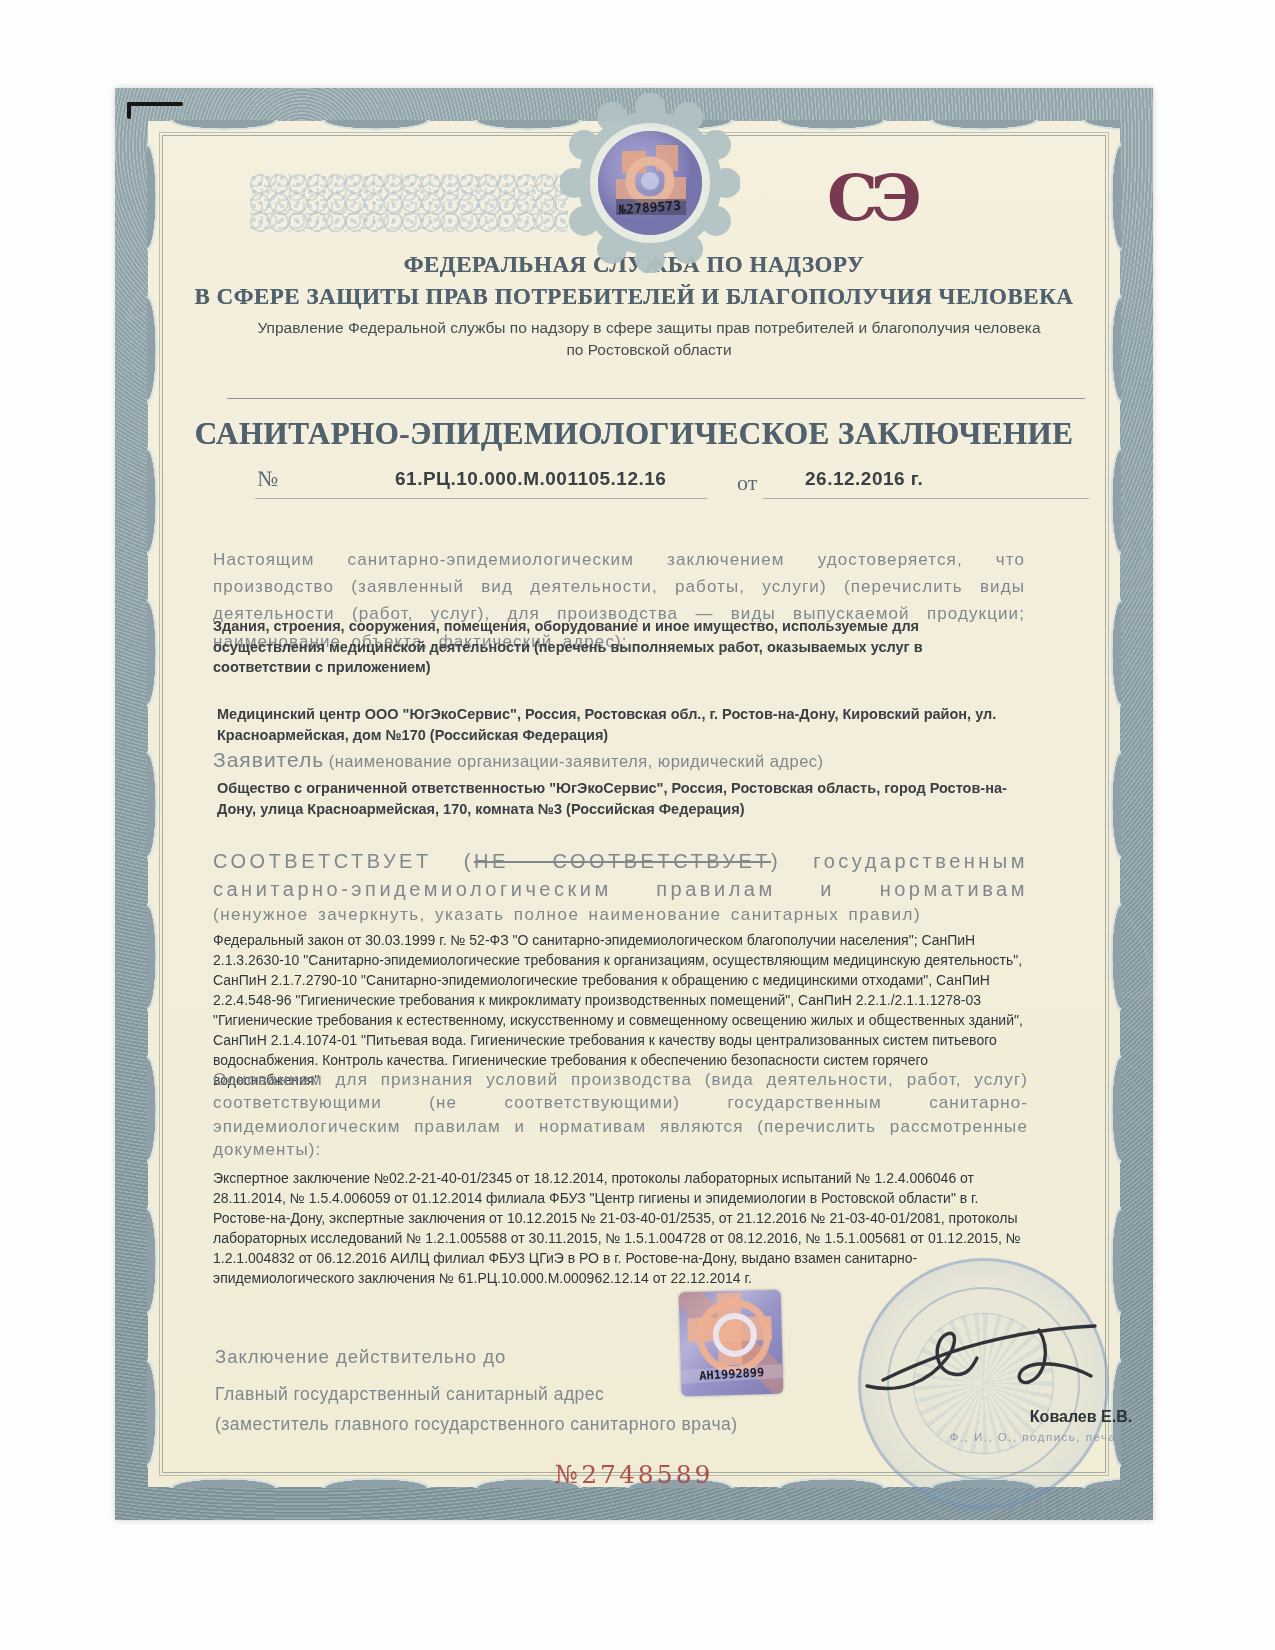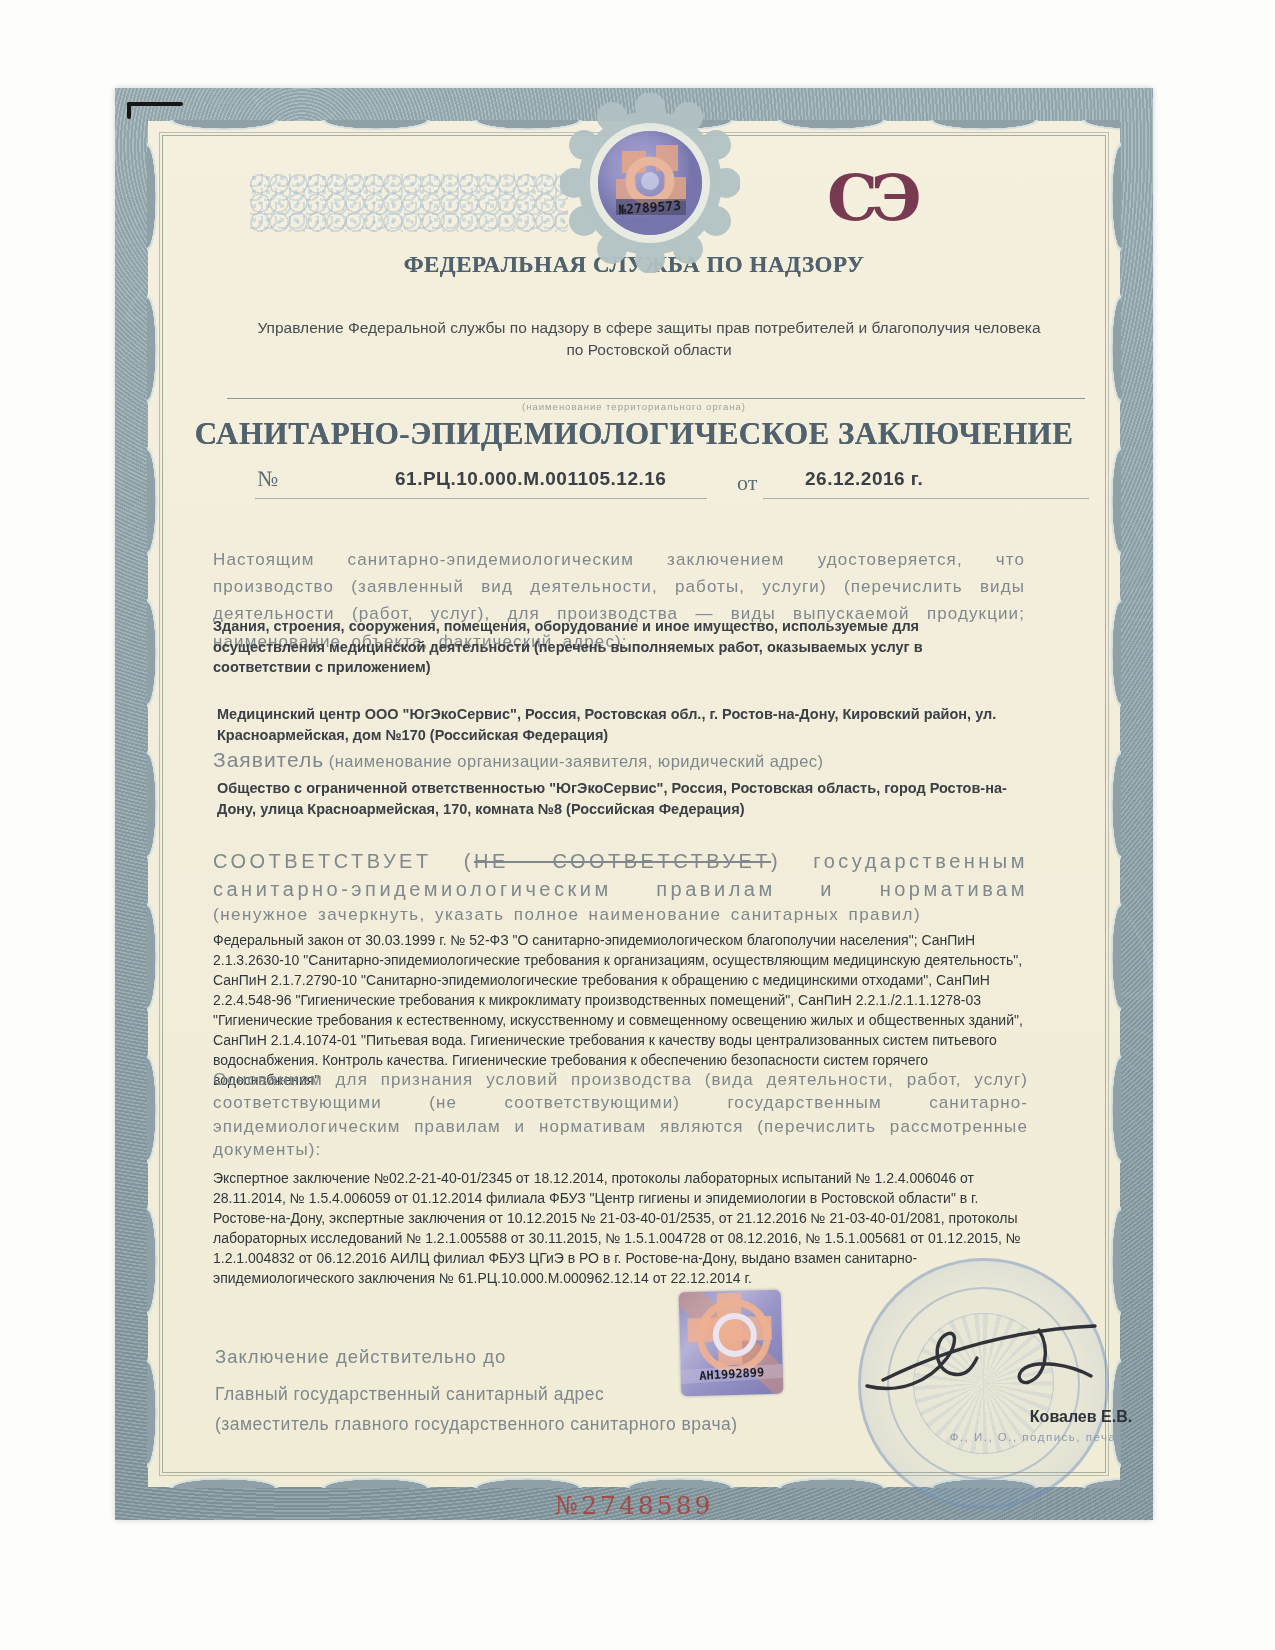--- a/index.html
+++ b/index.html
@@ -147,45 +147,45 @@
             <stop offset="60%" stop-color="#8d8bc1" stop-opacity="0.9"></stop>
             <stop offset="100%" stop-color="#6f6da9" stop-opacity="0.95"></stop>
           </radialGradient>
         </defs>
       </svg>
     </div>
 
     <div class="abs se-logo" style="left:712px;top:72px;">СЭ</div>
 
     <div class="abs hdr" style="top:164px;font-size:23px;">ФЕДЕРАЛЬНАЯ СЛУЖБА ПО НАДЗОРУ</div>
+    <div class="abs hdr" style="top:196px;font-size:23px;">В СФЕРЕ ЗАЩИТЫ ПРАВ ПОТРЕБИТЕЛЕЙ И БЛАГОПОЛУЧИЯ  ЧЕЛОВЕКА</div>
     <div class="abs dept" style="top:229px;">Управление Федеральной службы по надзору в сфере защиты прав потребителей и благополучия человека по Ростовской области</div>
 
     <div class="abs rule" style="left:112px;top:310px;width:858px;"></div>
-    <div class="abs tinynote" style="top:313px;">(наименование территориального органа)</div>
 
     <div class="abs hdr" style="top:328px;font-size:31px;letter-spacing:.5px;">САНИТАРНО-ЭПИДЕМИОЛОГИЧЕСКОЕ ЗАКЛЮЧЕНИЕ</div>
 
     <div class="abs num-lab" style="left:142px;top:378px;">№</div>
     <div class="abs num-val" style="left:280px;top:380px;">61.РЦ.10.000.М.001105.12.16</div>
     <div class="abs num-lab" style="left:622px;top:382px;">от</div>
     <div class="abs num-val" style="left:690px;top:380px;">26.12.2016 г.</div>
     <div class="abs underline-slot" style="left:140px;top:410px;width:452px;"></div>
     <div class="abs underline-slot" style="left:648px;top:410px;width:326px;"></div>
 
     <div class="abs tmpl gray-t" style="left:98px;top:458px;width:812px;">Настоящим санитарно-эпидемиологическим заключением удостоверяется, что производство (заявленный вид деятельности, работы, услуги) (перечислить виды деятельности (работ, услуг), для производства — виды выпускаемой продукции; наименование объекта, фактический адрес);</div>
 
     <div class="abs filled" style="left:98px;top:528px;width:810px;">Здания, строения, сооружения, помещения, оборудование и иное имущество, используемые для осуществления медицинской деятельности (перечень выполняемых работ, оказываемых услуг в соответствии с приложением)</div>
 
     <div class="abs filled" style="left:102px;top:616px;width:790px;">Медицинский центр ООО "ЮгЭкоСервис", Россия, Ростовская обл., г. Ростов-на-Дону, Кировский район, ул. Красноармейская, дом №170 (Российская Федерация)</div>
 
     <div class="abs" style="left:98px;top:660px;width:812px;">
       <span class="gray-t" style="font-size:21px;letter-spacing:1px;">Заявитель</span>
       <span class="gray-t" style="font-size:16.5px;letter-spacing:.5px;">(наименование организации-заявителя, юридический адрес)</span>
     </div>
-    <div class="abs filled" style="left:102px;top:690px;width:800px;">Общество с ограниченной ответственностью "ЮгЭкоСервис", Россия, Ростовская область, город Ростов-на-Дону, улица Красноармейская, 170, комната №8 (Российская Федерация)</div>
+    <div class="abs filled" style="left:102px;top:690px;width:800px;">Общество с ограниченной ответственностью "ЮгЭкоСервис", Россия, Ростовская область, город Ростов-на-Дону, улица Красноармейская, 170, комната №3 (Российская Федерация)</div>
 
     <div class="abs gray-t" style="left:98px;top:760px;width:815px;line-height:1.38;text-align:justify;">
       <span class="conform-main">СООТВЕТСТВУЕТ</span>
       <span class="conform-main">(</span><span class="conform-main strike">НЕ СООТВЕТСТВУЕТ</span><span class="conform-main">)</span>
       <span class="conform-main">государственным санитарно-эпидемиологическим правилам и нормативам</span>
       <span class="conform-note">(ненужное зачеркнуть, указать полное наименование санитарных правил)</span>
     </div>
 
     <div class="abs filled-n" style="left:98px;top:842px;width:812px;">Федеральный закон от 30.03.1999 г. № 52-ФЗ "О санитарно-эпидемиологическом благополучии населения"; СанПиН 2.1.3.2630-10 "Санитарно-эпидемиологические требования к организациям, осуществляющим медицинскую деятельность", СанПиН 2.1.7.2790-10 "Санитарно-эпидемиологические требования к обращению с медицинскими отходами", СанПиН 2.2.4.548-96 "Гигиенические требования к микроклимату производственных помещений", СанПиН 2.2.1./2.1.1.1278-03 "Гигиенические требования к естественному, искусственному и совмещенному освещению жилых и общественных зданий", СанПиН 2.1.4.1074-01 "Питьевая вода. Гигиенические требования к качеству воды централизованных систем питьевого водоснабжения. Контроль качества. Гигиенические требования к обеспечению безопасности систем горячего водоснабжения"</div>
 
@@ -213,15 +213,15 @@
         <g fill="none" stroke="#23232e" stroke-width="3.4" stroke-linecap="round" opacity="0.92">
           <path d="M4 66 C36 74, 66 62, 84 38 C94 24 94 10 84 14 C70 20 70 50 90 54 C104 57 110 46 114 38"></path>
           <path d="M20 60 C80 30, 150 10, 232 6"></path>
           <path d="M176 10 C188 30, 182 56, 166 62 C156 65 152 54 162 48 C176 40 206 44 228 56"></path>
         </g>
       </svg>
     </div>
     <div class="abs signer" style="left:856px;top:1320px;width:220px;">Ковалев Е.В.</div>
     <div class="abs signnote" style="left:790px;top:1343px;width:270px;">Ф., И., О., подпись, печать</div>
 
-    <div class="abs red-serial" style="top:1372px;margin-top:31px;">№2748589</div>
+    <div class="abs red-serial" style="top:1372px;">№2748589</div>
   </div>
 </div>
 
 </body></html>

